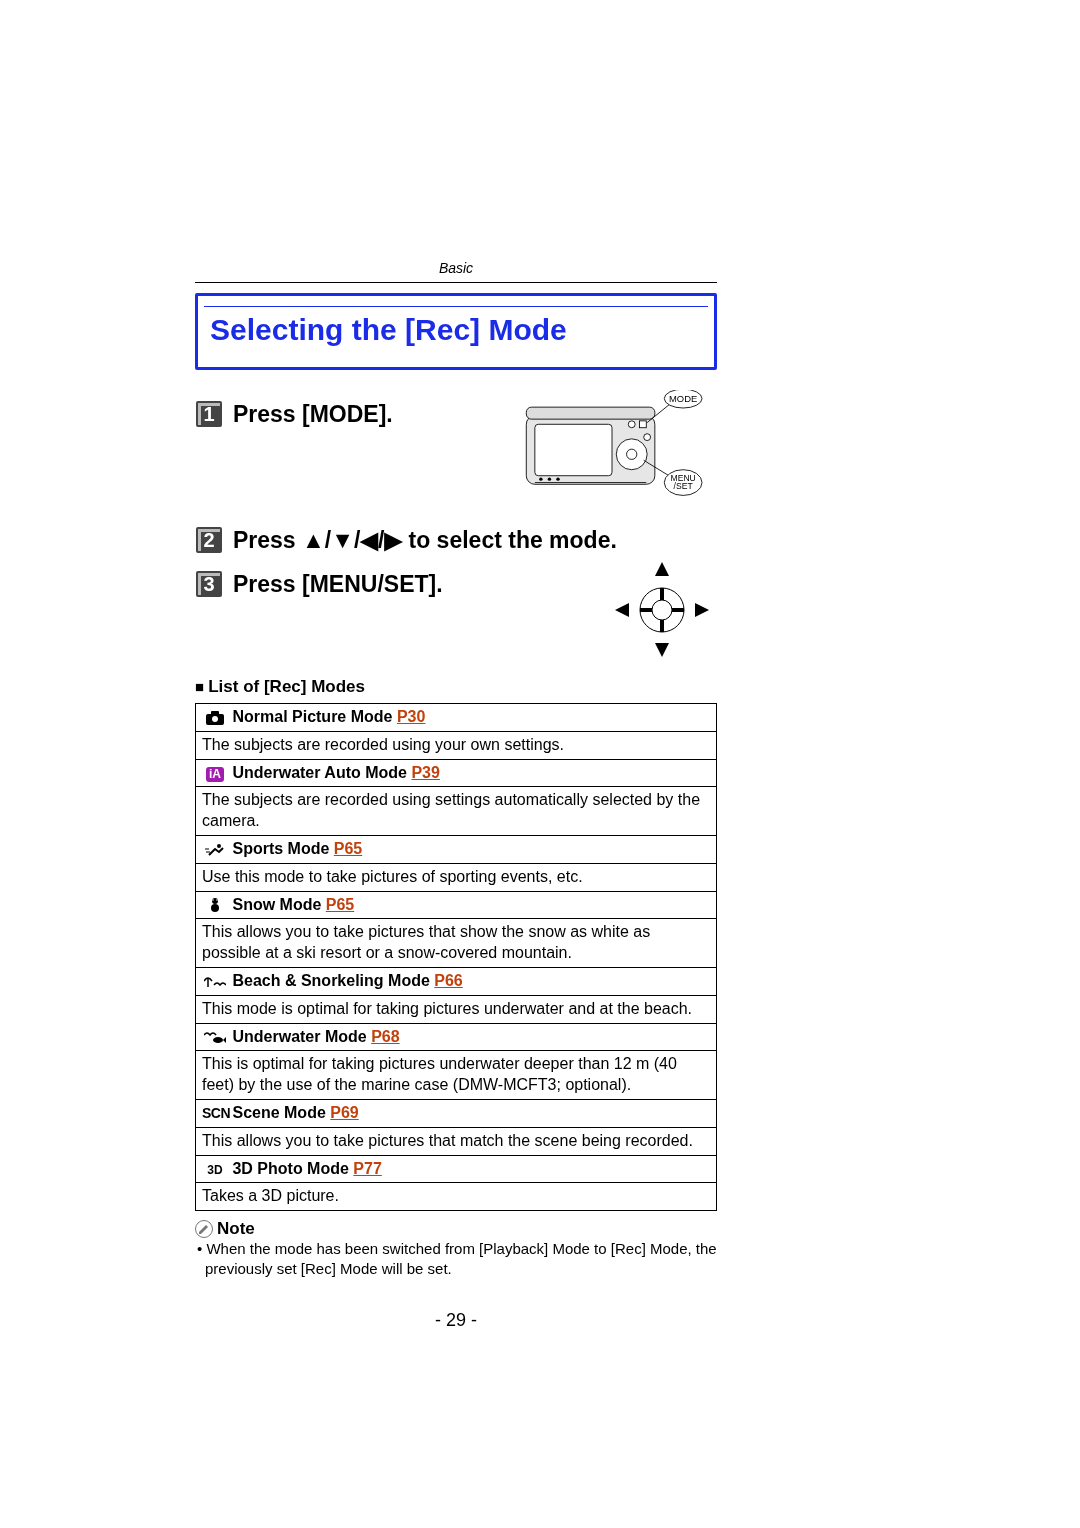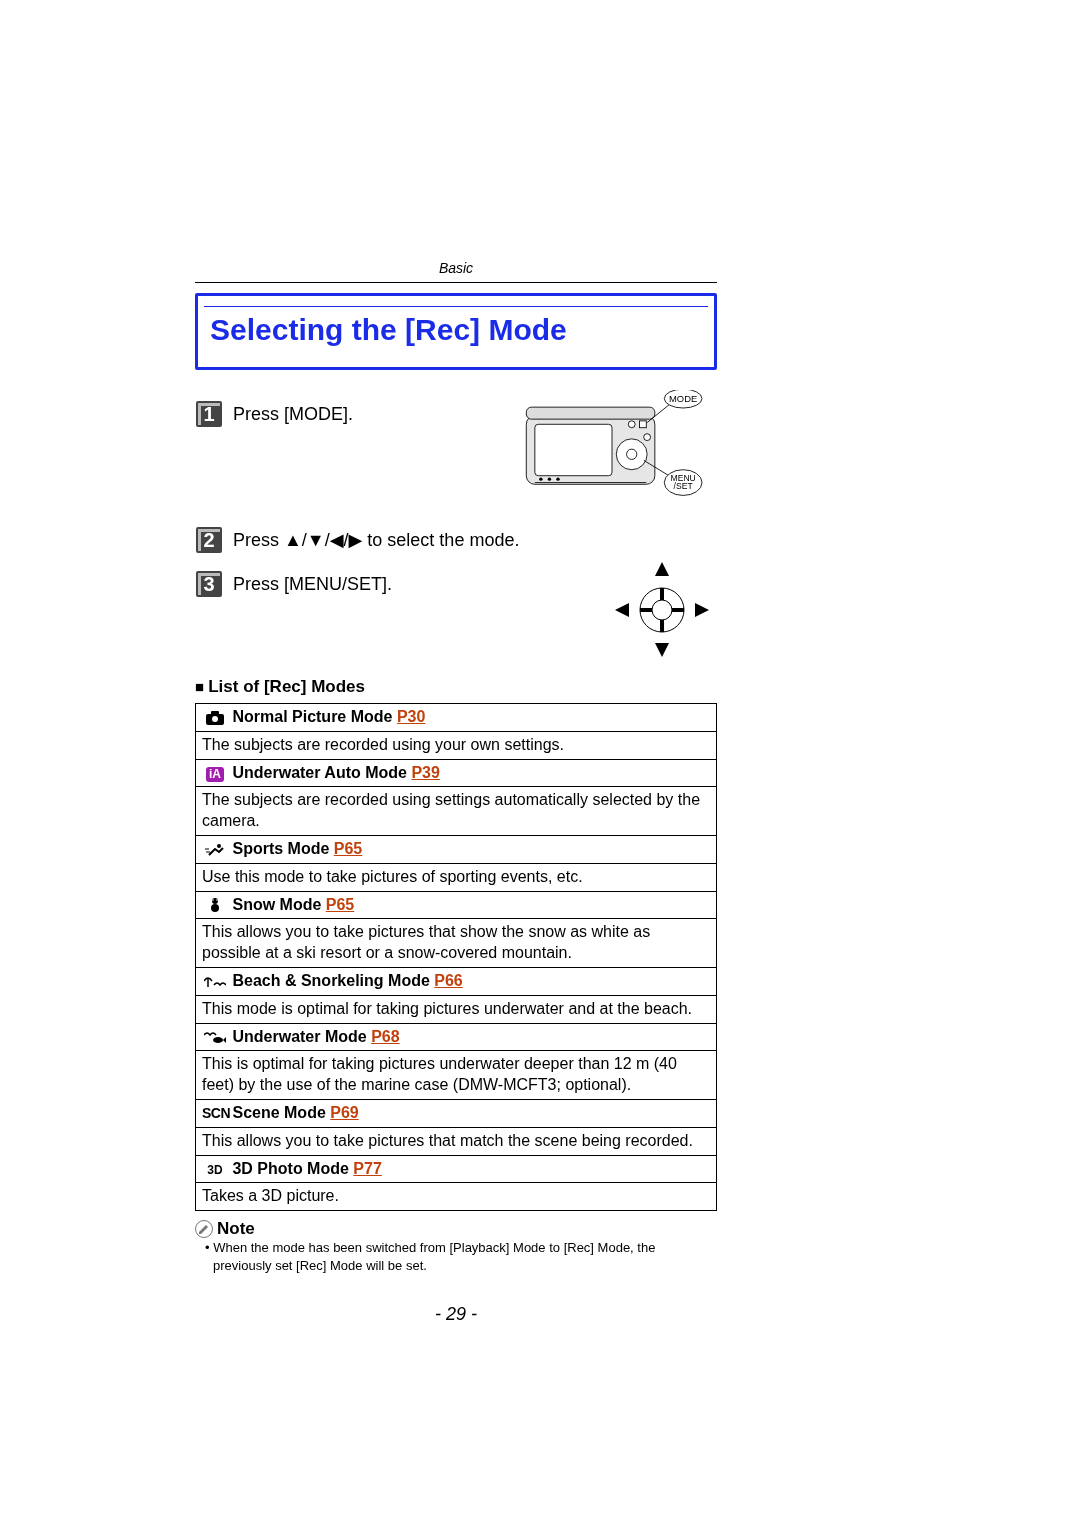--- a/index.html
+++ b/index.html
@@ -59,22 +59,22 @@
   }
   .step-row.with-figure {
     justify-content: space-between;
   }
   .step-left {
     display: flex;
     align-items: center;
     gap: 10px;
   }
   .step-text {
-    font-weight: normal;
-    font-size: 18px;
+    font-weight: bold;
+    font-size: 23px;
   }
   .step-badge {
     width: 28px;
     height: 28px;
     flex: 0 0 28px;
   }
   .step-badge rect { fill: #444; }
   .step-badge text {
     fill: #fff;
     font-family: Arial, sans-serif;
@@ -137,33 +137,32 @@
     font-weight: bold;
     font-size: 17px;
     display: flex;
     align-items: center;
     gap: 4px;
   }
   .note-icon {
     width: 18px; height: 18px;
   }
   .note-body {
-    font-size: 13px;
+    font-size: 15px;
     line-height: 1.35;
     padding-left: 2px;
     text-indent: -8px;
-    margin-left: 16px;
+    margin-left: 8px;
   }
   .note-body::before {
     content: "• ";
   }
 
   .page-number {
     text-align: center;
-    font-style: italic;
     font-size: 18px;
     margin-top: 30px;
   }
 
   
   .icon-svg { vertical-align: -3px; display:inline-block; }
 </style>
 </head>
 <body>
 

